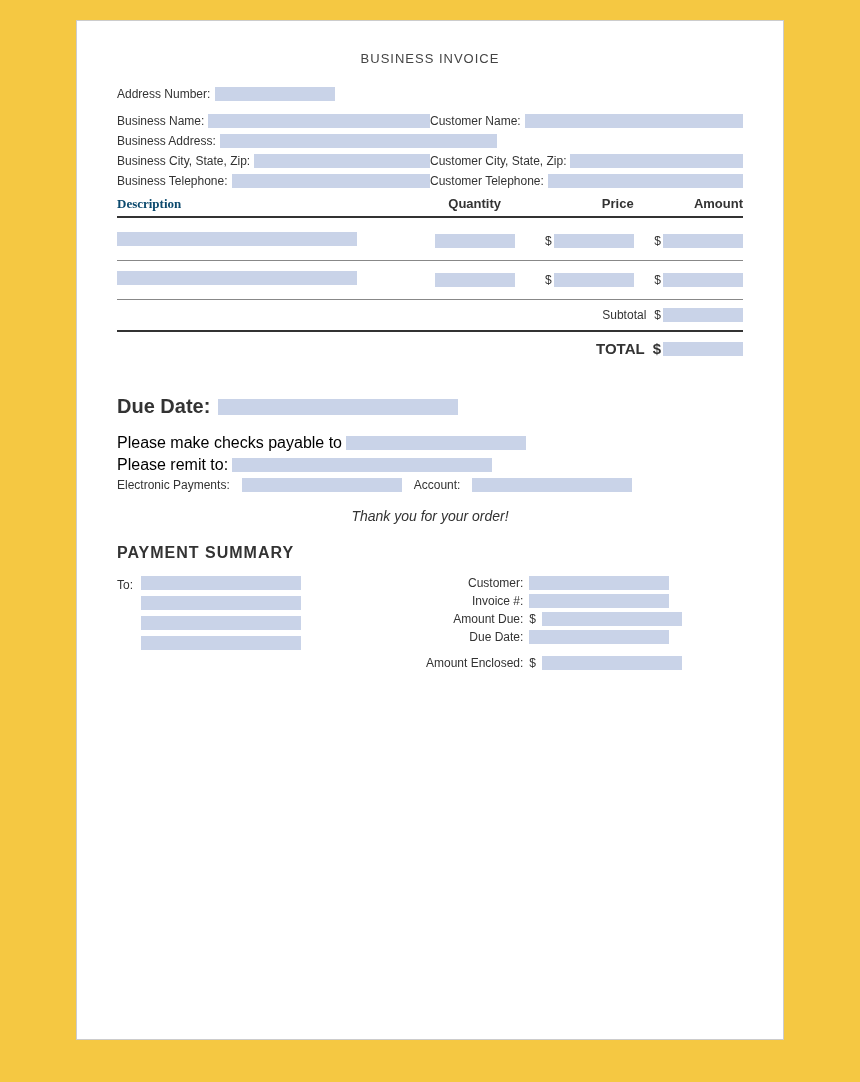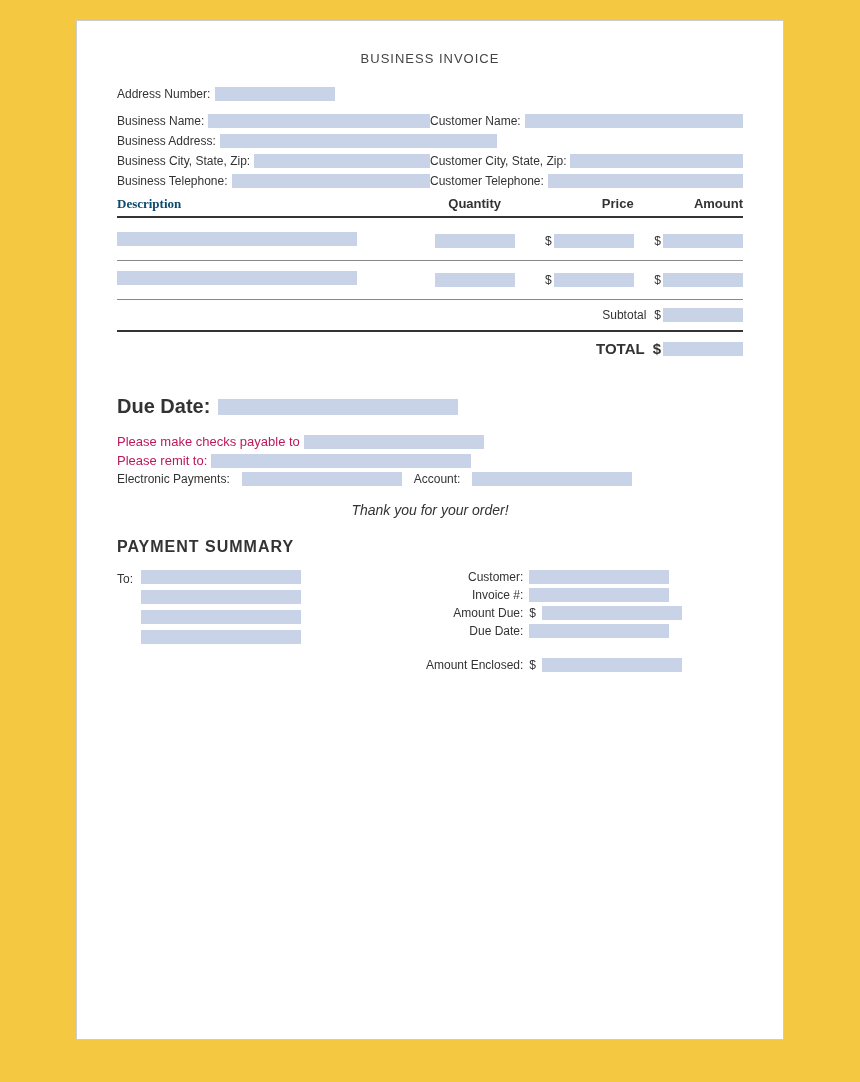--- a/index.html
+++ b/index.html
@@ -177,22 +177,22 @@
     .payment-info {
       margin-top: 10px;
     }
     .payment-info-row {
       display: flex;
       align-items: center;
       gap: 4px;
       margin-bottom: 4px;
     }
     .payment-info-row label {
-      font-size: 13px;
-      color: #be185d;
+      font-size: 16px;
+      color: #000000;
       white-space: nowrap;
     }
     .payment-info-row .pf {
       background: #c9d3e8;
       height: 14px;
       display: inline-block;
     }
     .ep-row {
       display: flex;
       align-items: center;
@@ -242,21 +242,21 @@
     .ps-right-rows { display: flex; flex-direction: column; gap: 4px; }
     .ps-right-row { display: flex; align-items: center; gap: 6px; }
     .ps-right-row label { font-size: 12px; color: #333; white-space: nowrap; min-width: 100px; text-align: right; }
     .ps-right-row .prf { background: #c9d3e8; height: 14px; width: 140px; display: inline-block; }
     .ps-right-row .dollar { font-size: 12px; }
 
     .ps-amount-enclosed {
       display: flex;
       align-items: center;
       gap: 6px;
-      margin-top: 20px;
+      margin-top: 12px;
     }
     .ps-amount-enclosed label { font-size: 12px; color: #333; min-width: 100px; text-align: right; }
     .ps-ae-field { background: #c9d3e8; height: 14px; width: 140px; display: inline-block; }
   </style>
 </head>
 <body>
 
 <div class="page">
 
   <div class="title">BUSINESS INVOICE</div>

